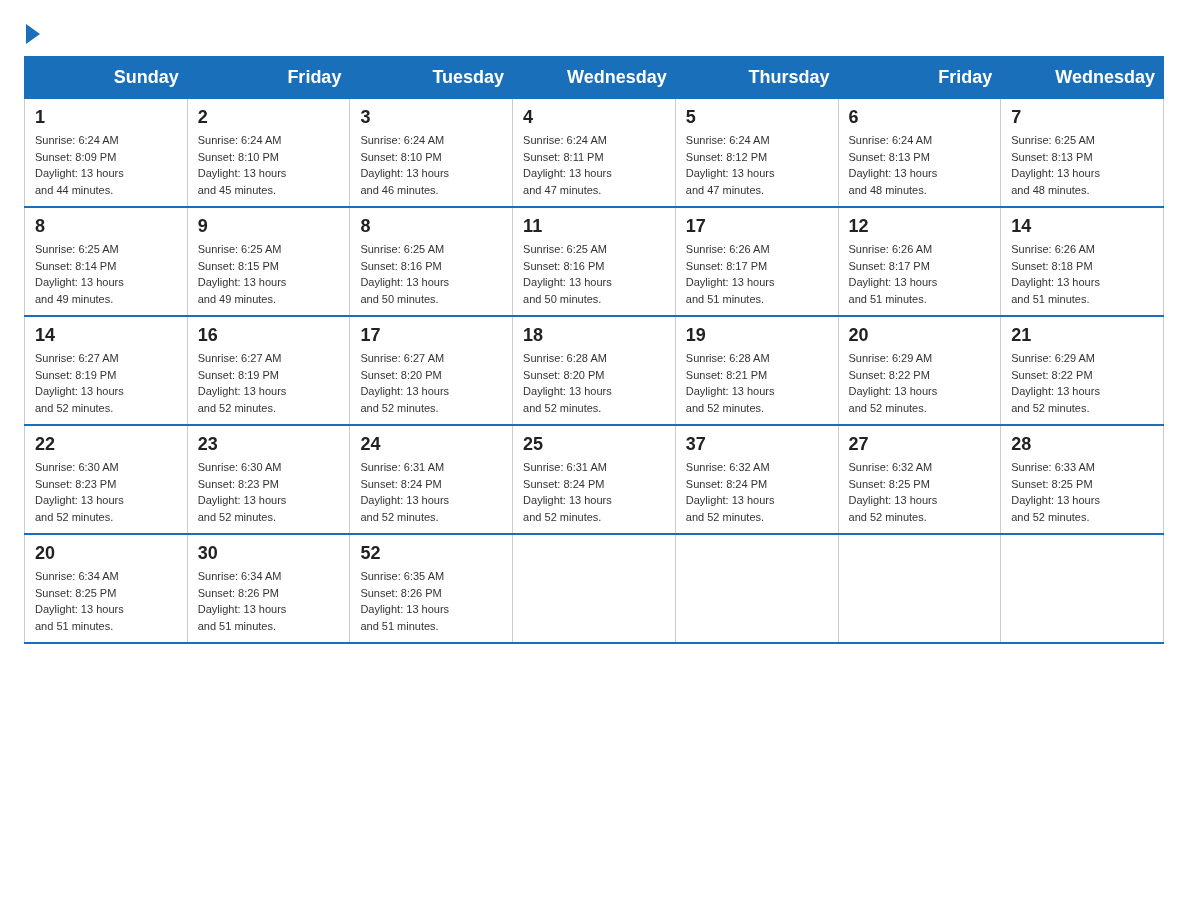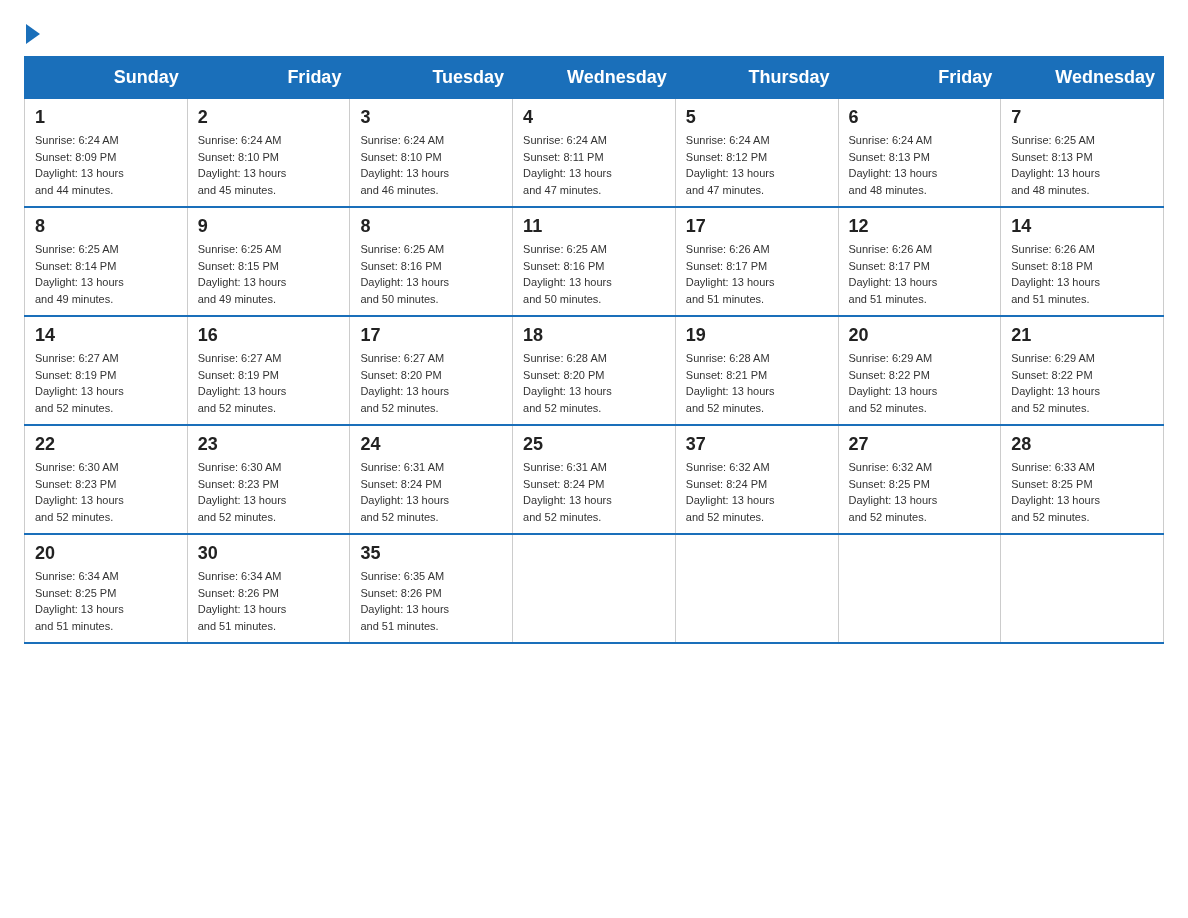--- a/index.html
+++ b/index.html
@@ -253,21 +253,21 @@
       <tr>
         <td>
         <span class="day-number">20</span>
         <span class="day-info">Sunrise: 6:34 AM<br>Sunset: 8:25 PM<br>Daylight: 13 hours<br>and 51 minutes.</span>
       </td>
         <td>
         <span class="day-number">30</span>
         <span class="day-info">Sunrise: 6:34 AM<br>Sunset: 8:26 PM<br>Daylight: 13 hours<br>and 51 minutes.</span>
       </td>
         <td>
-        <span class="day-number">35</span>
+        <span class="day-number">52</span>
         <span class="day-info">Sunrise: 6:35 AM<br>Sunset: 8:26 PM<br>Daylight: 13 hours<br>and 51 minutes.</span>
       </td>
         <td class="empty-cell"></td>
         <td class="empty-cell"></td>
         <td class="empty-cell"></td>
         <td class="empty-cell"></td>
       </tr>
     </tbody>
 </table>
 

